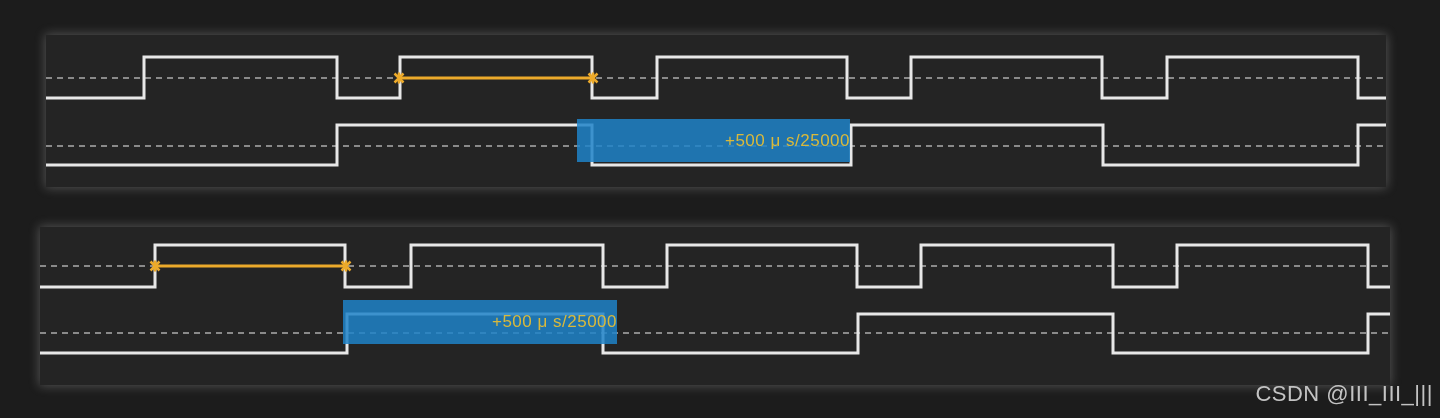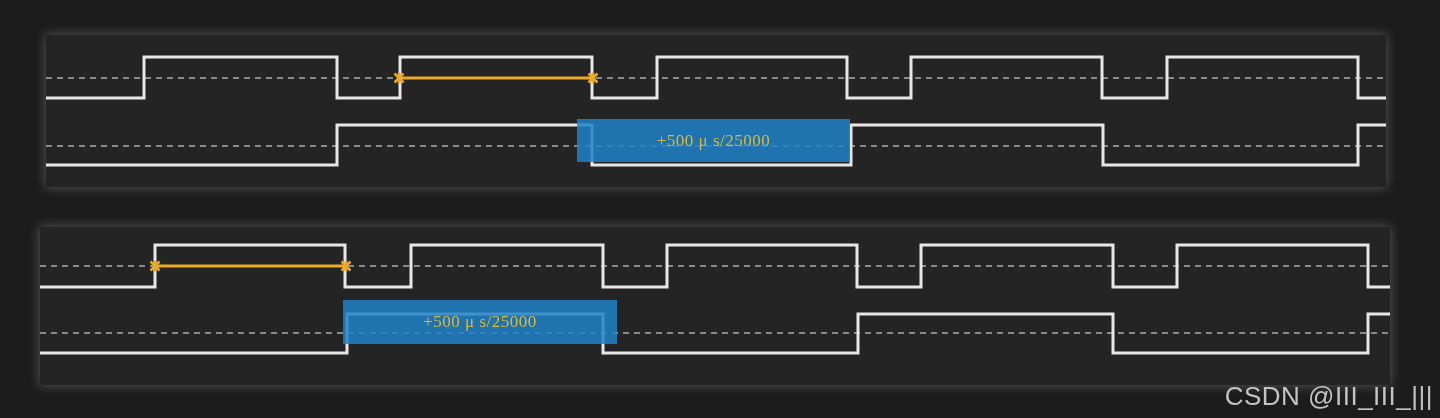--- a/index.html
+++ b/index.html
@@ -10,28 +10,28 @@
   .panel{
     position:absolute;background:#242424;
     box-shadow:0 0 10px 1px rgba(235,235,235,0.26);
     z-index:1;
   }
   #trace-canvas{
     position:absolute;left:0;top:0;z-index:5;pointer-events:none;
   }
   .tooltip{
     position:absolute;z-index:8;
-    display:flex;align-items:center;justify-content:center;
-    font-family:Liberation Serif, serif;
+    display:flex;align-items:center;justify-content:flex-end;
+    font-family:Liberation Sans, sans-serif;
     font-size:17px;letter-spacing:0.5px;
   }
   .watermark{
     position:absolute;z-index:9;right:7px;top:381px;
     font-family:"Liberation Sans",sans-serif;
-    font-size:26px;color:#c3c3c3;letter-spacing:0.5px;
+    font-size:22px;color:#c3c3c3;letter-spacing:0.5px;
   }
 </style>
 </head>
 <body>
 
 <div class="page" style="background: rgb(28, 28, 28);">
 
   <div class="panel" style="left: 46px; top: 35px; width: 1340px; height: 152px; background: rgb(36, 36, 36);"></div>
 
   <div class="panel" style="left: 40px; top: 227px; width: 1350px; height: 158px; background: rgb(36, 36, 36);"></div>

